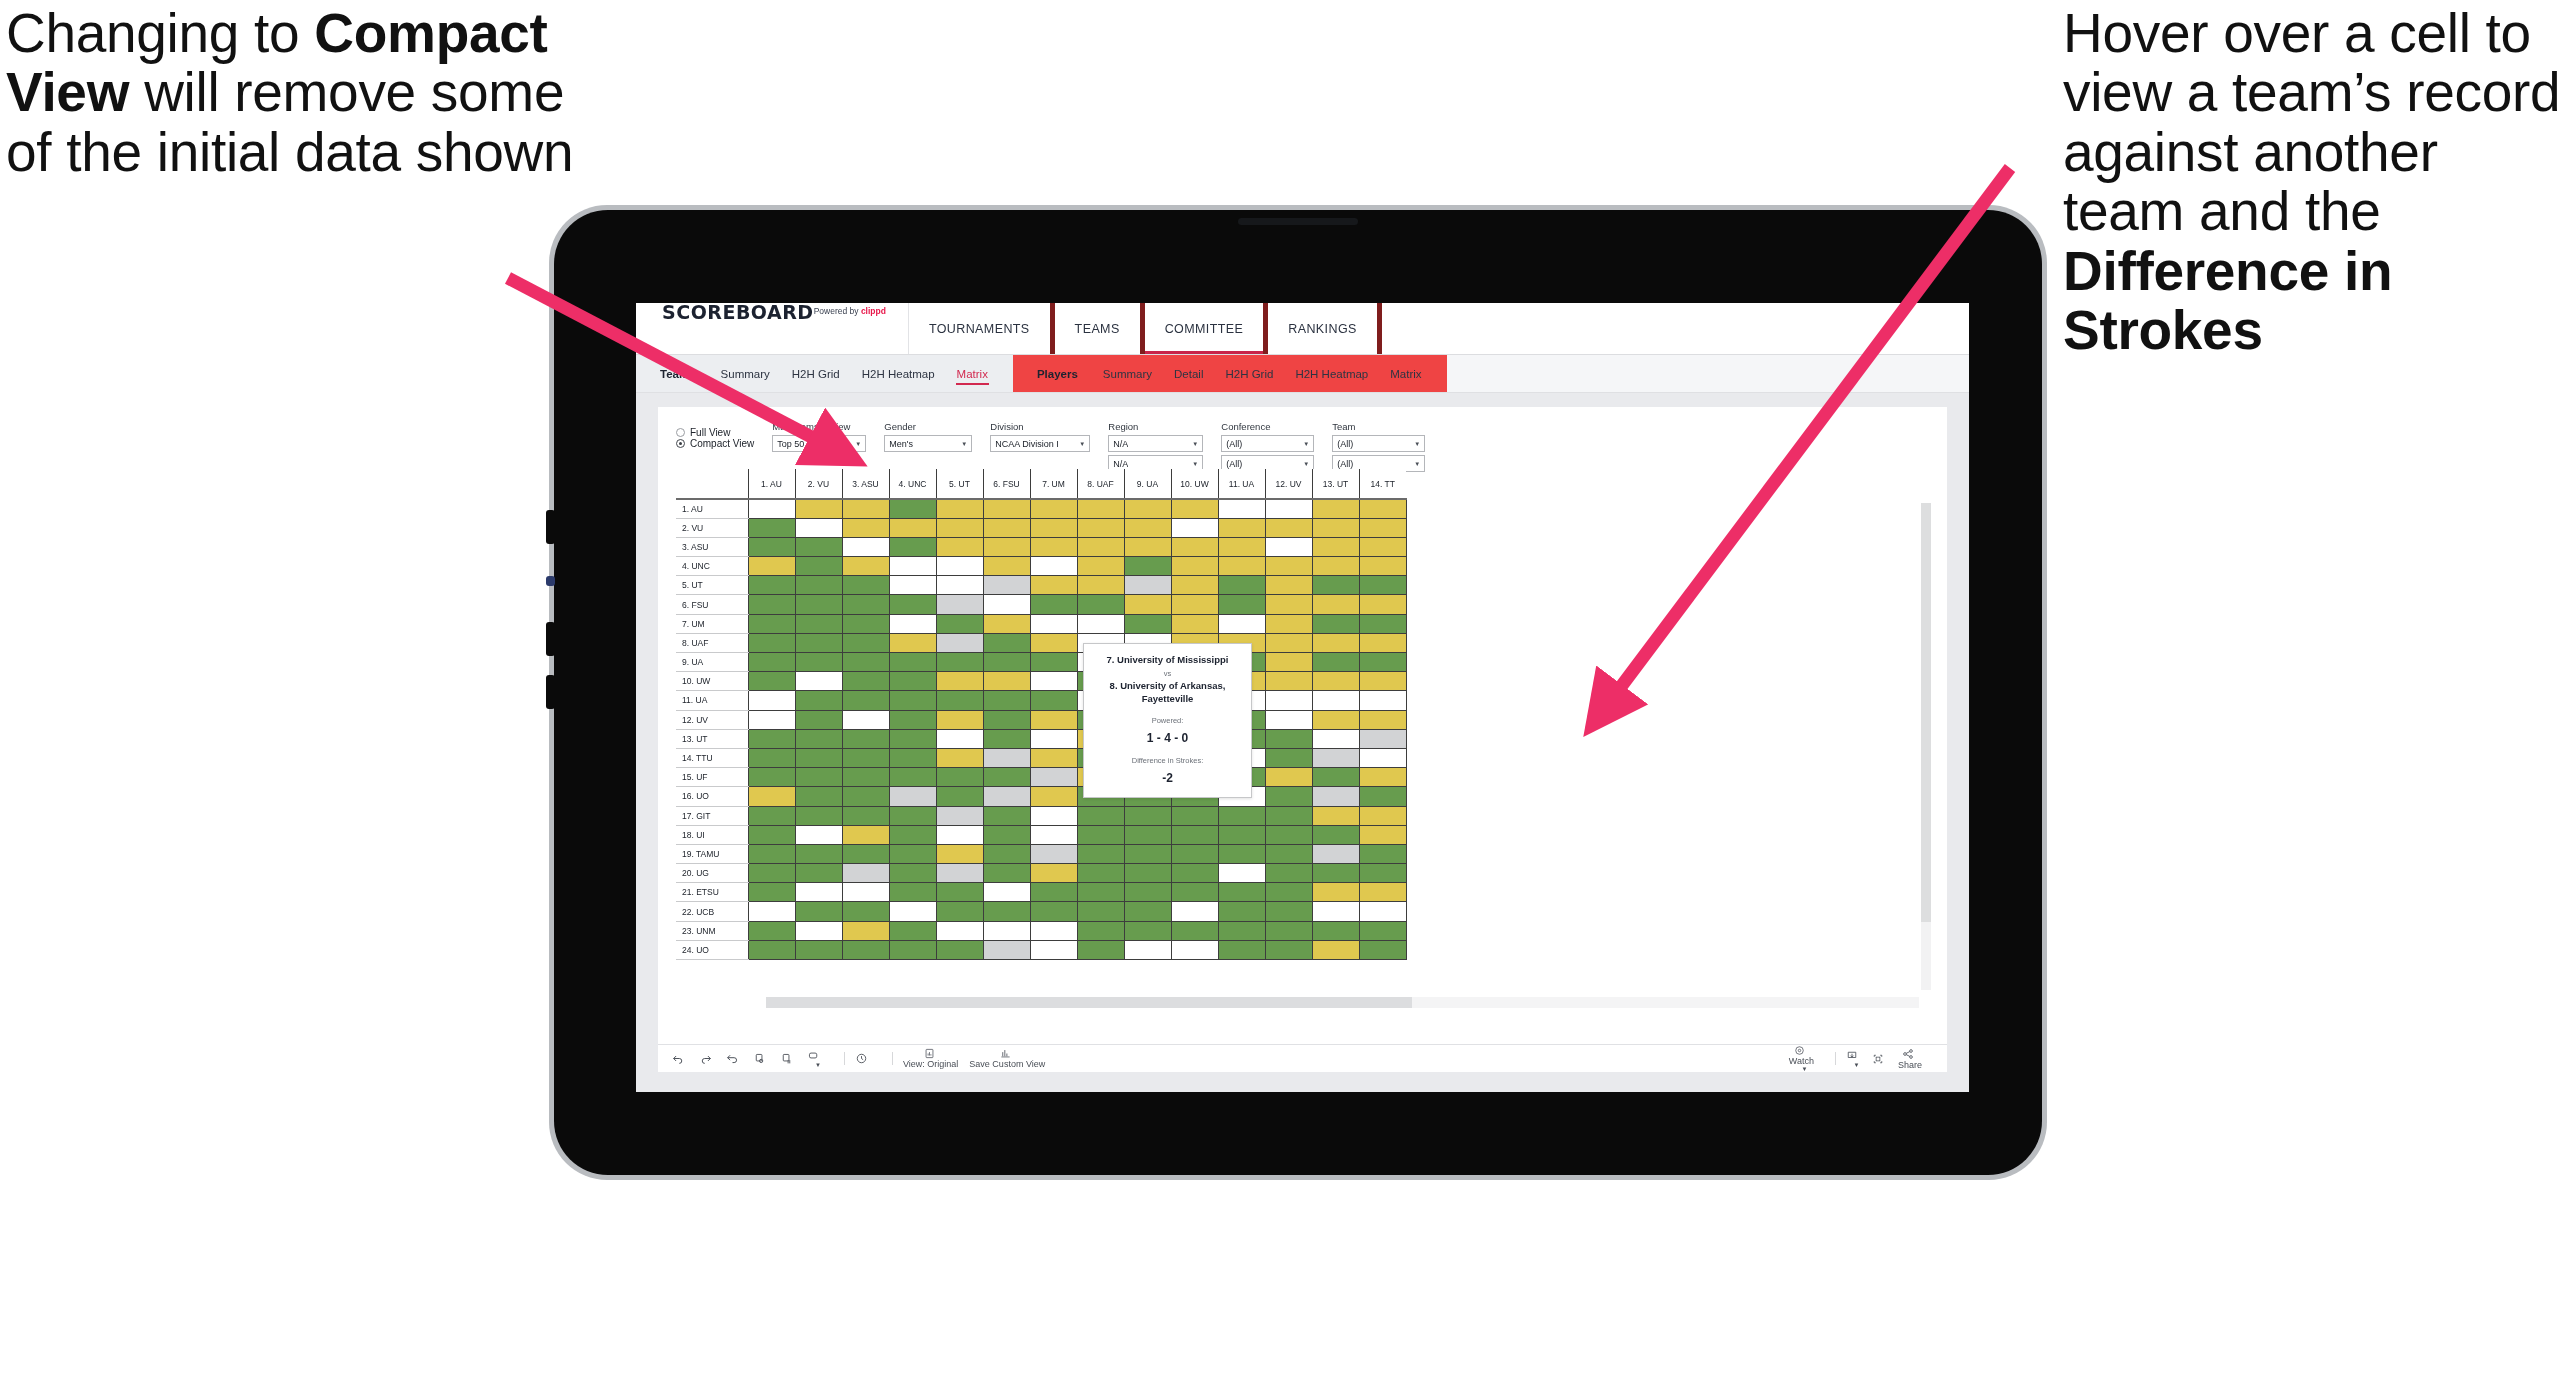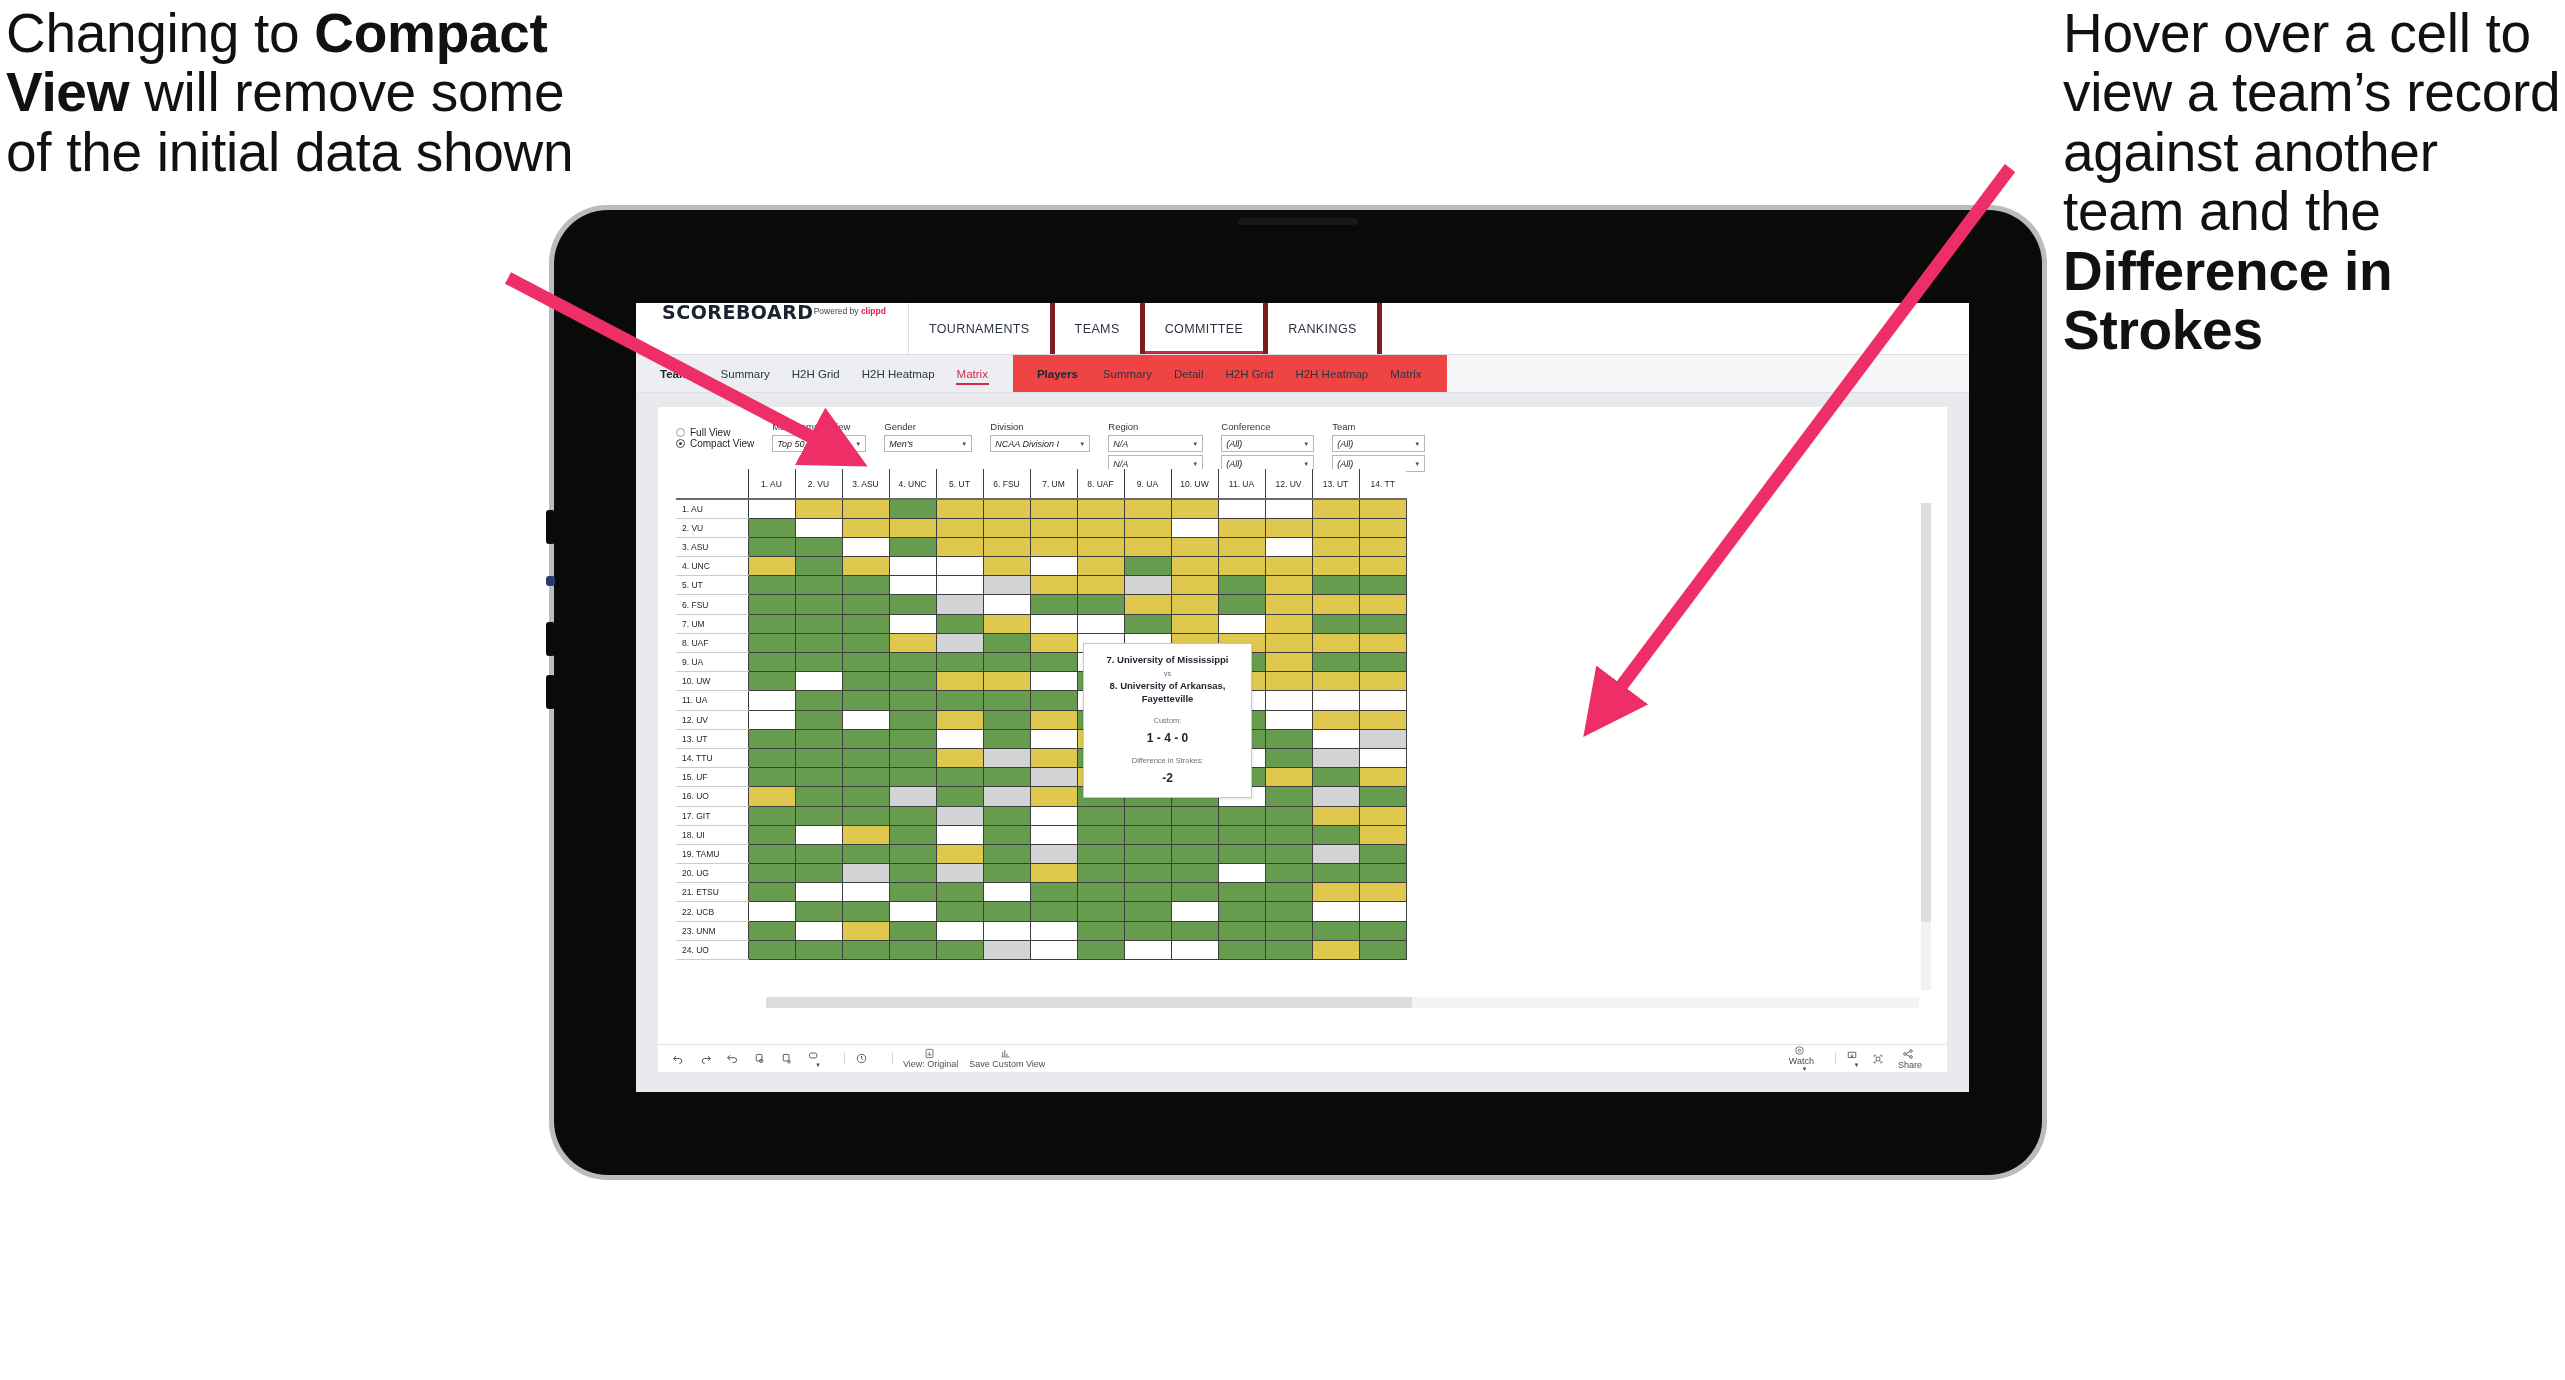--- a/index.html
+++ b/index.html
@@ -68,21 +68,21 @@
 
   .workarea { position: relative; height: 699px; background: #e9eaed; padding: 14px 22px 0 22px; }
   .sheet { background: #ffffff; height: 637px; position: relative; overflow: hidden; }
 
   
   .filters { display: flex; align-items: flex-start; padding: 14px 0 0 18px; gap: 18px; }
   .fcol { display: flex; flex-direction: column; }
   .flabel { font-size: 9.5px; color: #30363f; margin-bottom: 3px; }
   .sel { border: 1px solid #b4b6ba; background: #fff; height: 17px; font-size: 9px;
          color: #20252d; display: flex; align-items: center; padding: 0 4px;
-         justify-content: space-between; margin-bottom: 3px; cursor: pointer; font-style: italic; }
+         justify-content: space-between; margin-bottom: 3px; cursor: pointer; }
   .sel .cv { overflow: hidden; white-space: nowrap; }
   .caret { font-size: 6px; color: #4a4f57; margin-left: 6px; }
   .radios { display: flex; flex-direction: column; padding-top: 6px; }
   .radio { display: flex; align-items: center; font-size: 10px; color: #20252d; cursor: pointer; }
   .rdot { width: 9px; height: 9px; border: 1px solid #9a9da2; border-radius: 50%;
           margin-right: 5px; display: inline-block; position: relative; background: #fff; }
   .radio.on .rdot { border-color: #45494f; }
   .radio.on .rdot::after { content: ""; position: absolute; inset: 2px; border-radius: 50%;
                            background: #3a3e44; }
 
@@ -706,21 +706,21 @@
                 </div>
               <div class="hscroll">
                   <div class="thumb"></div>
                 </div>
             </div>
 
             <div class="tooltip">
               <div class="tt-team">7. University of Mississippi</div>
               <div class="tt-vs">vs</div>
               <div class="tt-team">8. University of Arkansas, Fayetteville</div>
-              <div class="tt-lbl">Custom:</div>
+              <div class="tt-lbl">Powered:</div>
               <div class="tt-val">1 - 4 - 0</div>
               <div class="tt-lbl">Difference in Strokes:</div>
               <div class="tt-val">-2</div>
             </div>
           </div>
 
           <div class="toolbar">
             <span class="tb">
                 <svg width="13" height="13" viewBox="0 0 16 16">
                   <path d="M5 5 L2 8 L5 11" fill="none" stroke="#4a4f57" stroke-width="1.2"></path>

